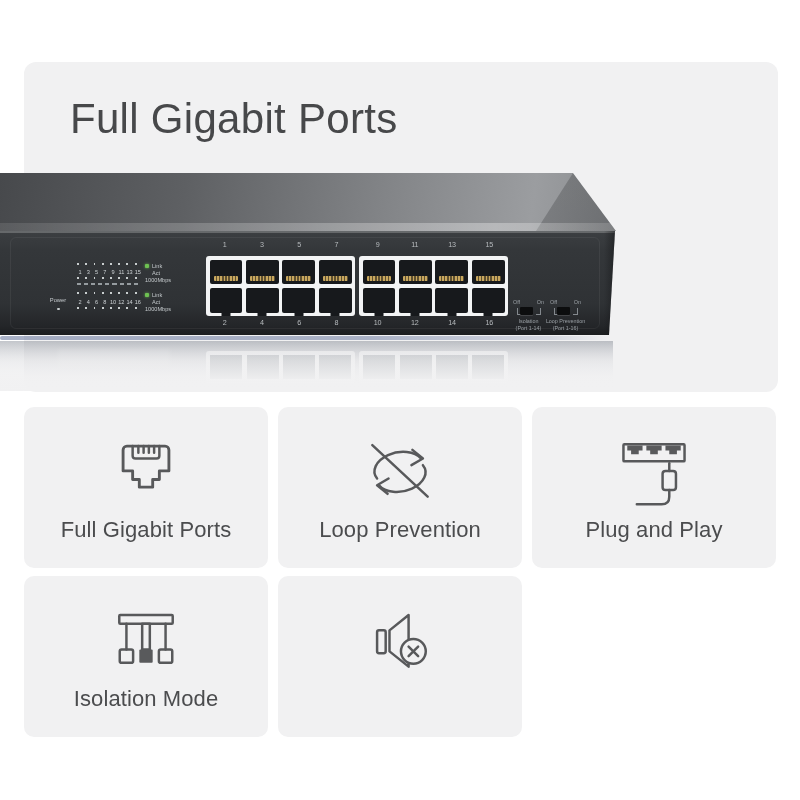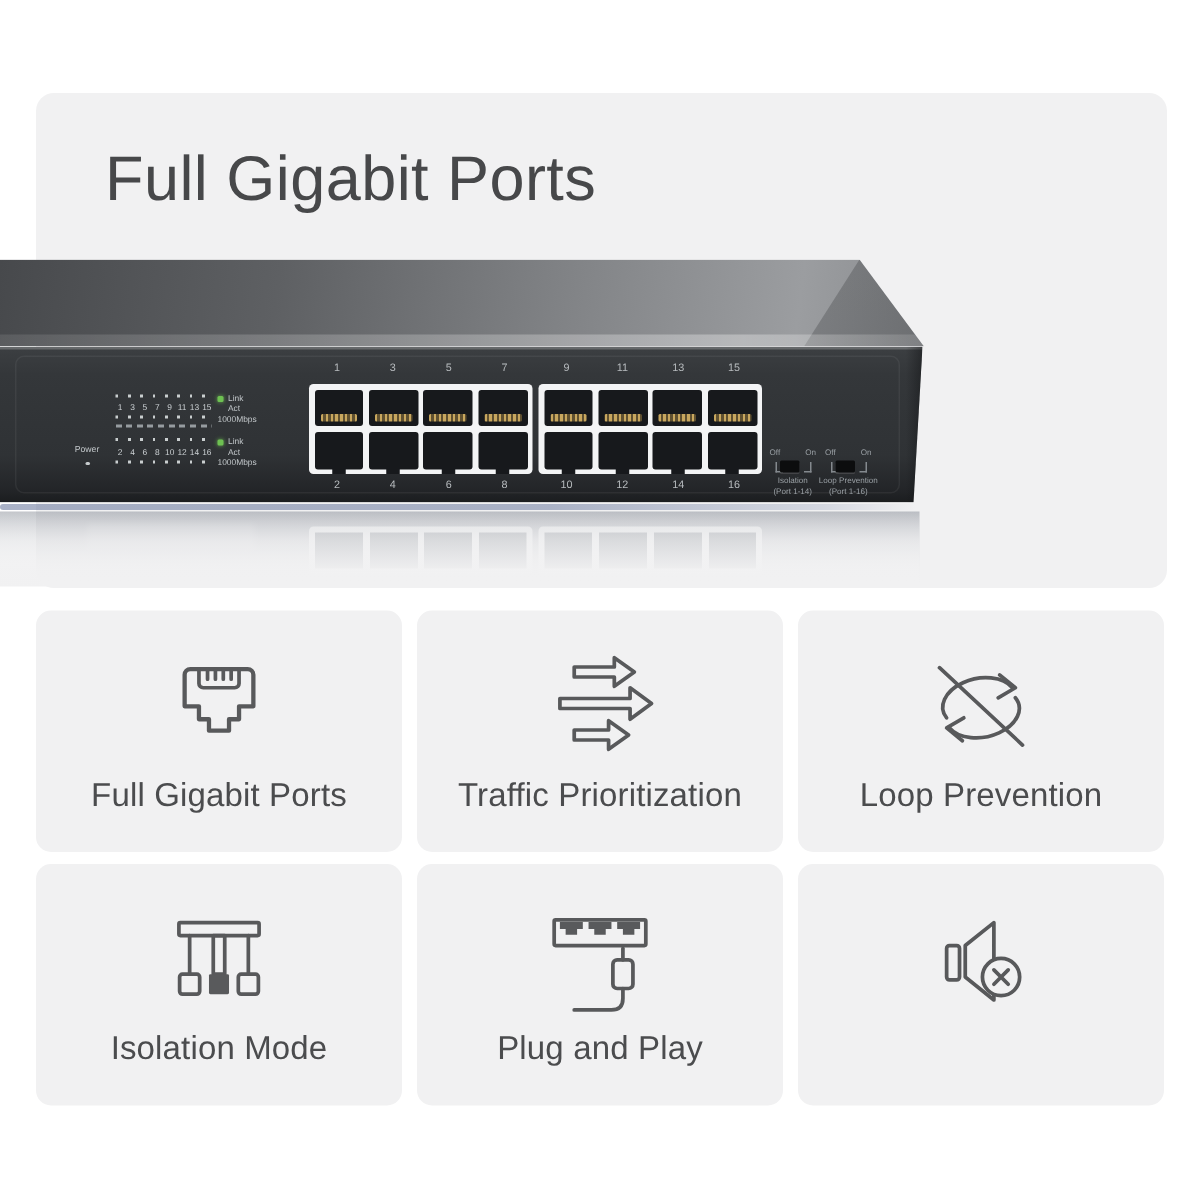--- a/index.html
+++ b/index.html
@@ -297,76 +297,66 @@
       <div class="ic">
         <svg width="96" height="84" viewBox="0 0 96 88">
           <path class="stroke" d="M28,20 h40 a4,4 0 0 1 4,4 v22 h-10 v9 h-7 v8 h-14 v-8 h-7 v-9 h-10 v-22 a4,4 0 0 1 4,-4 z"></path>
           <path class="stroke thin" d="M34,20 v10 a3,3 0 0 0 3,3 h22 a3,3 0 0 0 3,-3 v-10"></path>
           <path class="stroke thin" d="M40,20 v7 M45.5,20 v7 M51,20 v7 M56.5,20 v7"></path>
         </svg>
       </div>
       <div class="lbl">Full Gigabit Ports</div>
     </div>
 
-    <div class="card">
-      <div class="ic">
-        <svg width="96" height="84" viewBox="0 0 96 88">
-          <path class="stroke thin" d="M30,18.5 H58 V12 L72,22 L58,32 V25.5 H30 Z"></path>
-          <path class="stroke thin" d="M20,40.5 H69 V33 L84,44 L69,55 V47.5 H20 Z"></path>
-          <path class="stroke thin" d="M30,62.5 H54 V56 L68,66 L54,76 V69.5 H30 Z"></path>
-        </svg>
-      </div>
-      <div class="lbl">Traffic Prioritization</div>
-    </div>
 
     <div class="card">
       <div class="ic">
         <svg width="96" height="84" viewBox="0 0 96 88">
           <path class="stroke thin" d="M24,54 A 26,17 -12 0 1 70,33"></path>
           <path class="stroke thin" d="M61,24 L72,33 L60,40"></path>
           <path class="stroke thin" d="M72,40 A 26,17 -12 0 1 26,61"></path>
           <path class="stroke thin" d="M35,70 L24,61 L36,54"></path>
           <path class="stroke thin" d="M19,19 L77,73"></path>
         </svg>
       </div>
       <div class="lbl">Loop Prevention</div>
-    </div>
-
-    <div class="card">
-      <div class="ic">
-        <svg width="96" height="84" viewBox="0 0 96 88">
-          <rect class="stroke thin" x="20" y="20" width="56" height="9" rx="1"></rect>
-          <path class="stroke thin" d="M27.5,29 V56 M68.5,29 V56"></path>
-          <rect class="stroke thin" x="44" y="29" width="8" height="27"></rect>
-          <rect class="stroke thin" x="20.5" y="56" width="14" height="14" rx="2"></rect>
-          <rect class="fillg" x="41" y="56" width="14" height="14" rx="1"></rect>
-          <rect class="stroke thin" x="61.5" y="56" width="14" height="14" rx="2"></rect>
-        </svg>
-      </div>
-      <div class="lbl">Isolation Mode</div>
     </div>
 
     <div class="card">
       <div class="ic">
         <svg width="96" height="84" viewBox="0 0 96 88">
           <rect class="stroke thin" x="16" y="18" width="64" height="18" rx="1"></rect>
           <path class="fillg" d="M20,19.5 h16 v5 h-4 v4 h-8 v-4 h-4 z"></path>
           <path class="fillg" d="M40,19.5 h16 v5 h-4 v4 h-8 v-4 h-4 z"></path>
           <path class="fillg" d="M60,19.5 h16 v5 h-4 v4 h-8 v-4 h-4 z"></path>
           <path class="stroke thin" d="M64,38 V46"></path>
           <rect class="stroke thin" x="57" y="46" width="14" height="20" rx="3"></rect>
           <path class="stroke thin" d="M64,66 V73 Q64,81 56,81 H30"></path>
         </svg>
       </div>
       <div class="lbl">Plug and Play</div>
     </div>
 
     <div class="card">
       <div class="ic">
         <svg width="96" height="84" viewBox="0 0 96 88">
+          <rect class="stroke thin" x="20" y="20" width="56" height="9" rx="1"></rect>
+          <path class="stroke thin" d="M27.5,29 V56 M68.5,29 V56"></path>
+          <rect class="stroke thin" x="44" y="29" width="8" height="27"></rect>
+          <rect class="stroke thin" x="20.5" y="56" width="14" height="14" rx="2"></rect>
+          <rect class="fillg" x="41" y="56" width="14" height="14" rx="1"></rect>
+          <rect class="stroke thin" x="61.5" y="56" width="14" height="14" rx="2"></rect>
+        </svg>
+      </div>
+      <div class="lbl">Isolation Mode</div>
+    </div>
+
+    <div class="card">
+      <div class="ic">
+        <svg width="96" height="84" viewBox="0 0 96 88">
           <rect class="stroke thin" x="24" y="36" width="9" height="24" rx="2"></rect>
           <path class="stroke thin" d="M37,36 L57,20 V74 L37,58 Z"></path>
           <circle cx="62" cy="58" r="13" fill="#f1f1f2" stroke="#58595b" stroke-width="2.6"></circle>
           <path class="stroke thin" d="M57,53 L67,63 M67,53 L57,63"></path>
         </svg>
       </div>
     </div>
 
   </div>
 </div>

